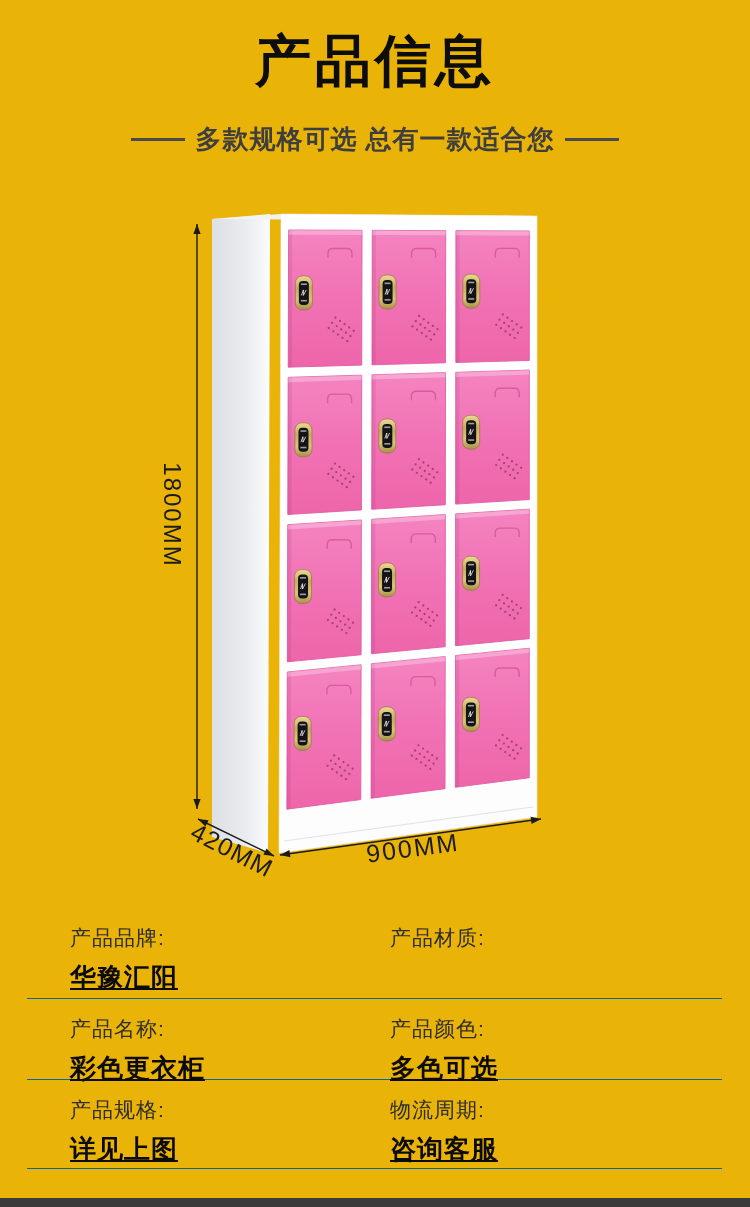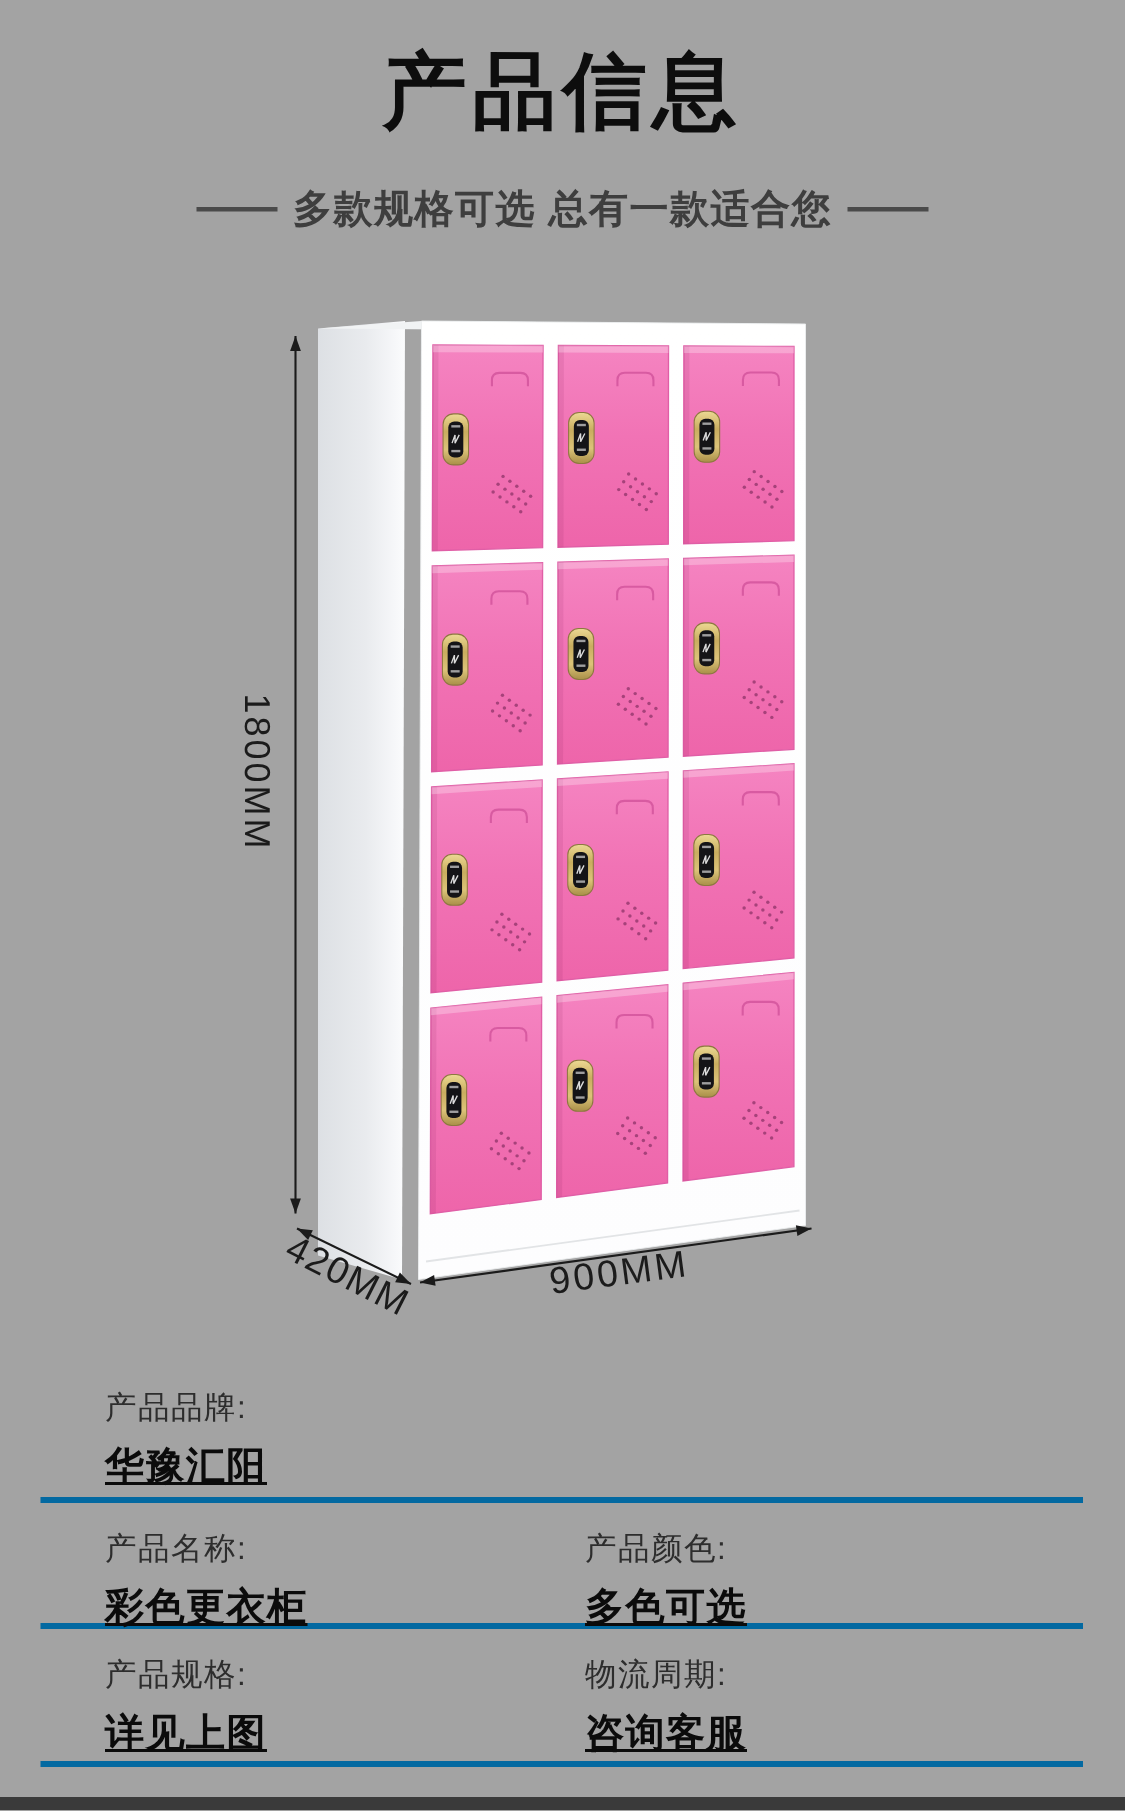--- a/index.html
+++ b/index.html
@@ -2,41 +2,41 @@
 <html><head>
 <meta charset="utf-8">
 <style>
   html,body { margin:0; padding:0; }
   body {
     width:750px; height:1207px;
     background:#ffffff;
     font-family:"Liberation Sans","DejaVu Sans",sans-serif;
     overflow:hidden;
   }
-  .page { position:relative; width:750px; height:1207px; background:#a3a3a3; }
+  .page { position:relative; width:750px; height:1207px; background:#eab308; }
 
   .title {
     position:absolute; top:24px; left:0; width:100%;
     text-align:center;
     font-size:56px; font-weight:900; letter-spacing:4px;
     color:#0d0d0d;
   }
   .subtitle {
     position:absolute; top:122px; left:0; width:100%;
     display:flex; justify-content:center; align-items:center; gap:10px;
     font-size:26px; font-weight:600; color:#3e3e3e; letter-spacing:1px;
   }
   .dash { width:54px; height:3px; background:#4a4a4a; }
 
   .illustration {
     position:absolute; left:150px; top:195px; width:430px; height:700px;
   }
 
   .spec-table { position:absolute; left:27px; top:908px; width:695px; }
-  .spec-row { position:relative; border-bottom:4px solid #0369a1; }
+  .spec-row { position:relative; border-bottom:1px solid #0369a1; }
   .spec-row.r1 { height:90px; }
   .spec-row.r2 { height:80px; }
   .spec-row.r3 { height:88px; }
   .spec-cell { position:absolute; top:16px; }
   .spec-cell.left  { left:43px; }
   .spec-cell.right { left:363px; }
   .spec-label {
     font-size:21px; font-weight:500; color:#2d2d2d; letter-spacing:1px;
     margin-bottom:8px;
   }
@@ -470,20 +470,21 @@
       <text x="263" y="655" text-anchor="middle" dominant-baseline="middle" font-family="&quot;Liberation Sans&quot;,&quot;DejaVu Sans&quot;,sans-serif" font-size="25" letter-spacing="2" fill="#1b1b1b" transform="rotate(-7.5 263 655)">900MM</text>
     </svg>
 
   <div class="spec-table">
     <div class="spec-row r1">
       <div class="spec-cell left">
         <div class="spec-label">产品品牌:</div>
         <div class="spec-value">华豫汇阳</div>
       </div>
       <div class="spec-cell right">
+        <div class="spec-label">产品材质:</div>
       </div>
     </div>
     <div class="spec-row r2">
       <div class="spec-cell left">
         <div class="spec-label">产品名称:</div>
         <div class="spec-value">彩色更衣柜</div>
       </div>
       <div class="spec-cell right">
         <div class="spec-label">产品颜色:</div>
         <div class="spec-value">多色可选</div>

